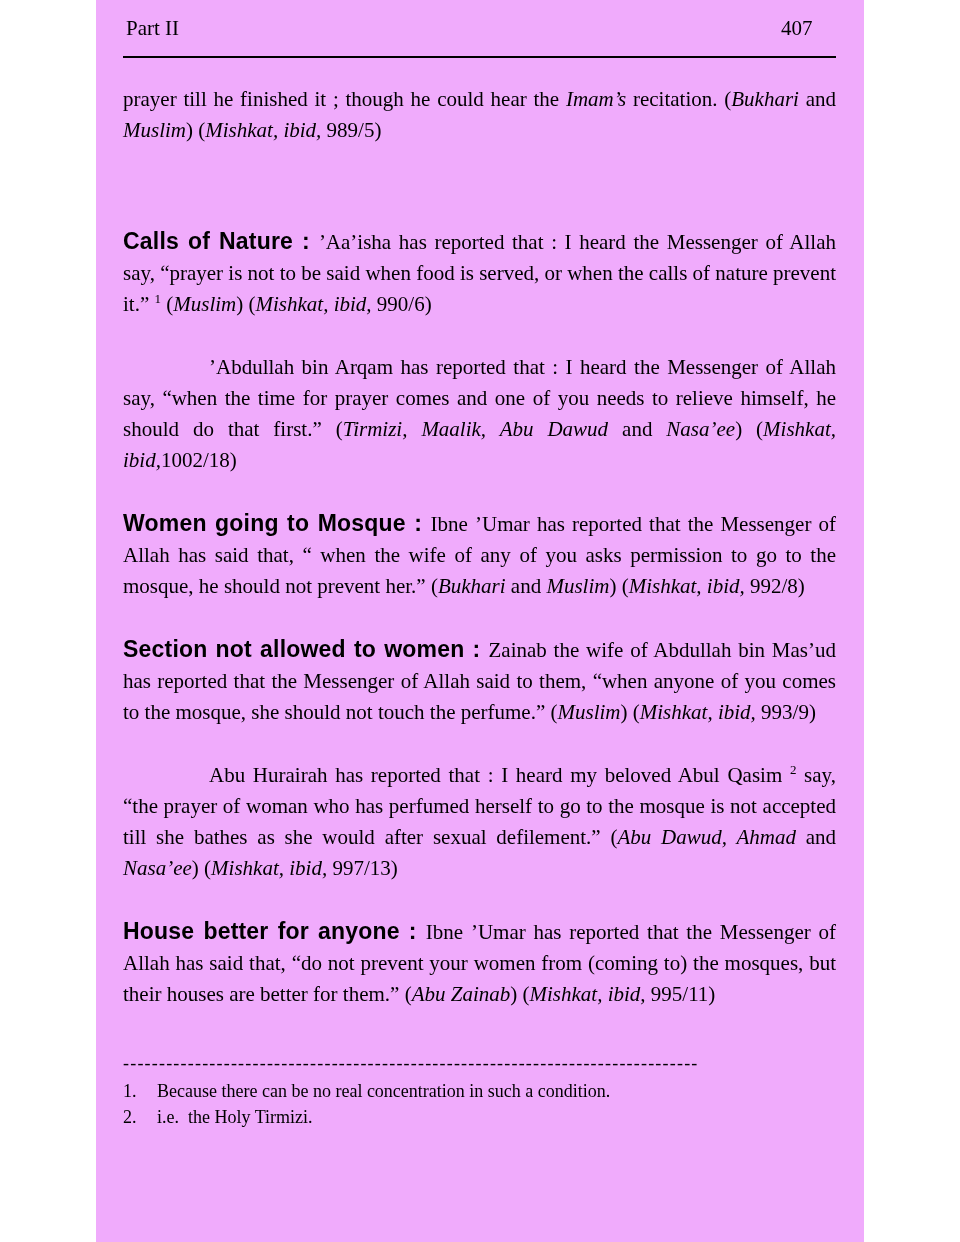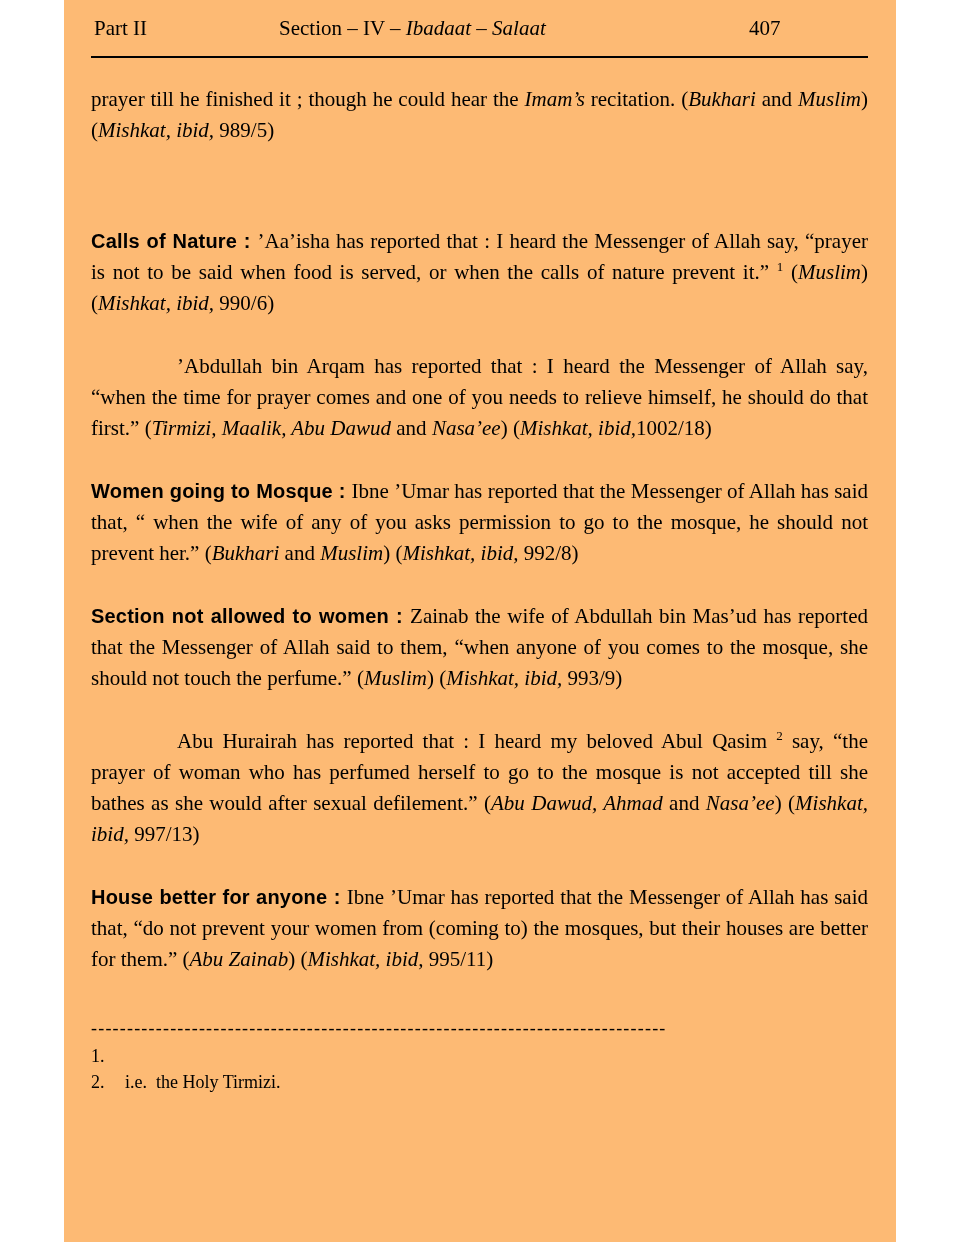--- a/index.html
+++ b/index.html
@@ -2,24 +2,24 @@
 <html><head>
 <meta charset="utf-8">
 <style>
   html, body {
     margin: 0;
     padding: 0;
     background: #ffffff;
   }
   .page {
     position: relative;
-    width: 832px;
+    width: 768px;
     min-height: 1242px;
     margin: 0 auto;
-    background: #fdba74;
+    background: #f0abfc;
     color: #000000;
     font-family: "Liberation Serif", serif;
     box-sizing: border-box;
     padding: 16px 28px 30px 27px;
   }
   
   .header {
     position: relative;
     height: 34px;
     font-size: 21px;
@@ -38,21 +38,21 @@
     text-align: justify;
   }
   .para { margin: 0 0 32px 0; }
   .para:first-child { margin-bottom: 80px; }
   .para.indent { text-indent: 86px; margin-top: 20px; }
   .it { font-style: italic; }
   .bd { font-weight: bold; }
   .hd {
     font-family: "Liberation Sans", sans-serif;
     font-weight: bold;
-    font-size: 20px;
+    font-size: 23px;
     letter-spacing: 0.2px;
   }
   sup {
     font-size: 0.62em;
     line-height: 0;
     vertical-align: super;
   }
   
   .footnote-block { margin-top: 44px; }
   .fn-sep {
@@ -72,41 +72,39 @@
   .fn-num { flex: 0 0 34px; }
   .fn-text { white-space: pre-wrap; }
 </style>
 </head>
 <body>
 
 <div class="page">
 
   <div class="header">
     <span class="h-left">Part II</span>
-    <span class="h-center">
-      <span>Section – IV – </span><span class="it">Ibadaat – Salaat</span>
-    </span>
     <span class="h-page">407</span>
   </div>
 
   <div class="content">
       <p class="para"><span>prayer till he finished it ; though he could hear the </span><span class="it">Imam’s</span><span> recitation. (</span><span class="it">Bukhari</span><span> and </span><span class="it">Muslim</span><span>) (</span><span class="it">Mishkat, ibid,</span><span> 989/5)</span></p>
       <p class="para"><span class="bd hd">Calls of Nature : </span><span>’Aa’isha has reported that : I heard the Messenger of Allah say, “prayer is not to be said when food is served, or when the calls of nature prevent it.” </span><sup>1</sup><span> (</span><span class="it">Muslim</span><span>) (</span><span class="it">Mishkat, ibid,</span><span> 990/6)</span></p>
       <p class="para indent"><span>’Abdullah bin Arqam has reported that : I heard the Messenger of Allah say, “when the time for prayer comes and one of you needs to relieve himself, he should do that first.” (</span><span class="it">Tirmizi, Maalik, Abu Dawud</span><span> and </span><span class="it">Nasa’ee</span><span>) (</span><span class="it">Mishkat, ibid,</span><span>1002/18)</span></p>
       <p class="para"><span class="bd hd">Women going to Mosque : </span><span>Ibne ’Umar has reported that the Messenger of Allah has said that, “ when the wife of any of you asks permission to go to the mosque, he should not prevent her.” (</span><span class="it">Bukhari</span><span> and </span><span class="it">Muslim</span><span>) (</span><span class="it">Mishkat, ibid,</span><span> 992/8)</span></p>
       <p class="para"><span class="bd hd">Section not allowed to women : </span><span>Zainab the wife of Abdullah bin Mas’ud has reported that the Messenger of Allah said to them, “when anyone of you comes to the mosque, she should not touch the perfume.” (</span><span class="it">Muslim</span><span>) (</span><span class="it">Mishkat, ibid,</span><span> 993/9)</span></p>
       <p class="para indent"><span>Abu Hurairah has reported that : I heard my beloved Abul Qasim </span><sup>2</sup><span> say, “the prayer of woman who has perfumed herself to go to the mosque is not accepted till she bathes as she would after sexual defilement.” (</span><span class="it">Abu Dawud, Ahmad</span><span> and </span><span class="it">Nasa’ee</span><span>) (</span><span class="it">Mishkat, ibid,</span><span> 997/13)</span></p>
       <p class="para"><span class="bd hd">House better for anyone : </span><span>Ibne ’Umar has reported that the Messenger of Allah has said that, “do not prevent your women from (coming to) the mosques, but their houses are better for them.” (</span><span class="it">Abu Zainab</span><span>) (</span><span class="it">Mishkat, ibid,</span><span> 995/11)</span></p>
     </div>
 
   <div class="footnote-block">
     <div class="fn-sep">--------------------------------------------------------------------------------</div>
     <div class="fn-list">
         <div class="fn-row">
           <span class="fn-num">1.</span>
+          <span class="fn-text">Because there can be no real concentration in such a condition.</span>
         </div>
         <div class="fn-row">
           <span class="fn-num">2.</span>
           <span class="fn-text">i.e.  the Holy Tirmizi.</span>
         </div>
       </div>
   </div>
 
 </div>
 

